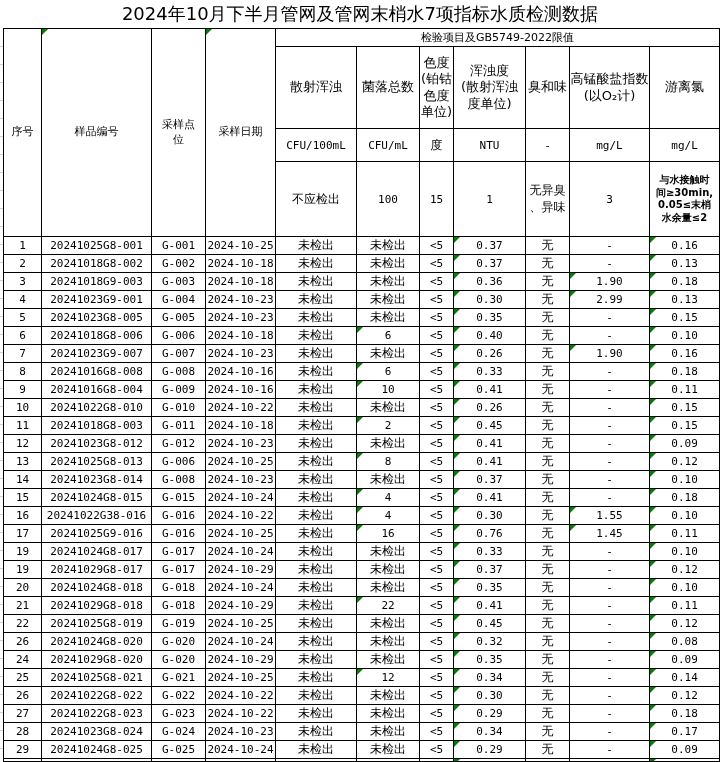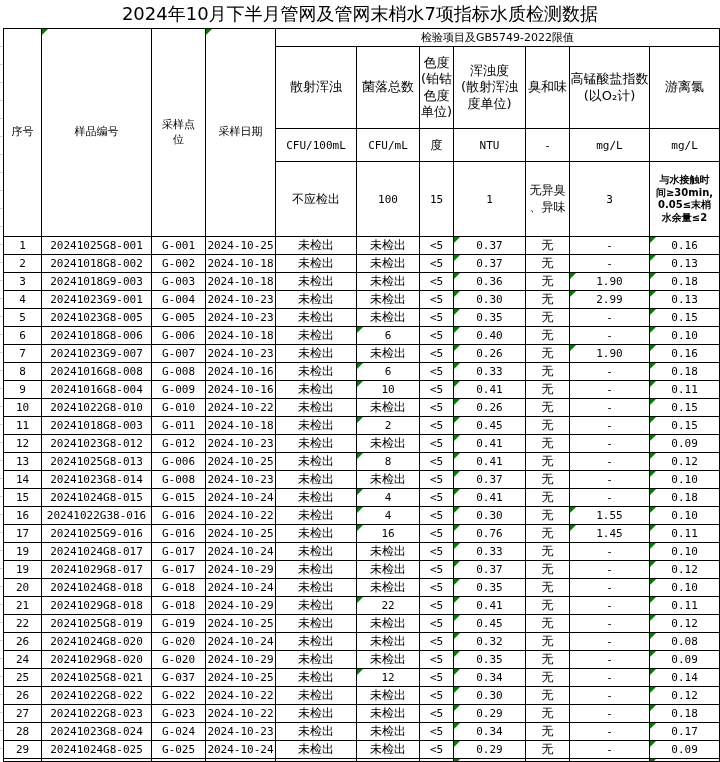--- a/index.html
+++ b/index.html
@@ -423,21 +423,21 @@
         <td class="zh">未检出</td>
         <td class="mono">&lt;5</td>
         <td class="mono tri">0.35</td>
         <td class="zh">无</td>
         <td class="mono">-</td>
         <td class="mono tri">0.09</td>
       </tr>
       <tr>
         <td class="mono">25</td>
         <td class="mono">20241025G8-021</td>
-        <td class="mono">G-037</td>
+        <td class="mono">G-021</td>
         <td class="mono">2024-10-25</td>
         <td class="zh">未检出</td>
         <td class="mono tri">12</td>
         <td class="mono">&lt;5</td>
         <td class="mono tri">0.34</td>
         <td class="zh">无</td>
         <td class="mono">-</td>
         <td class="mono tri">0.14</td>
       </tr>
       <tr>

